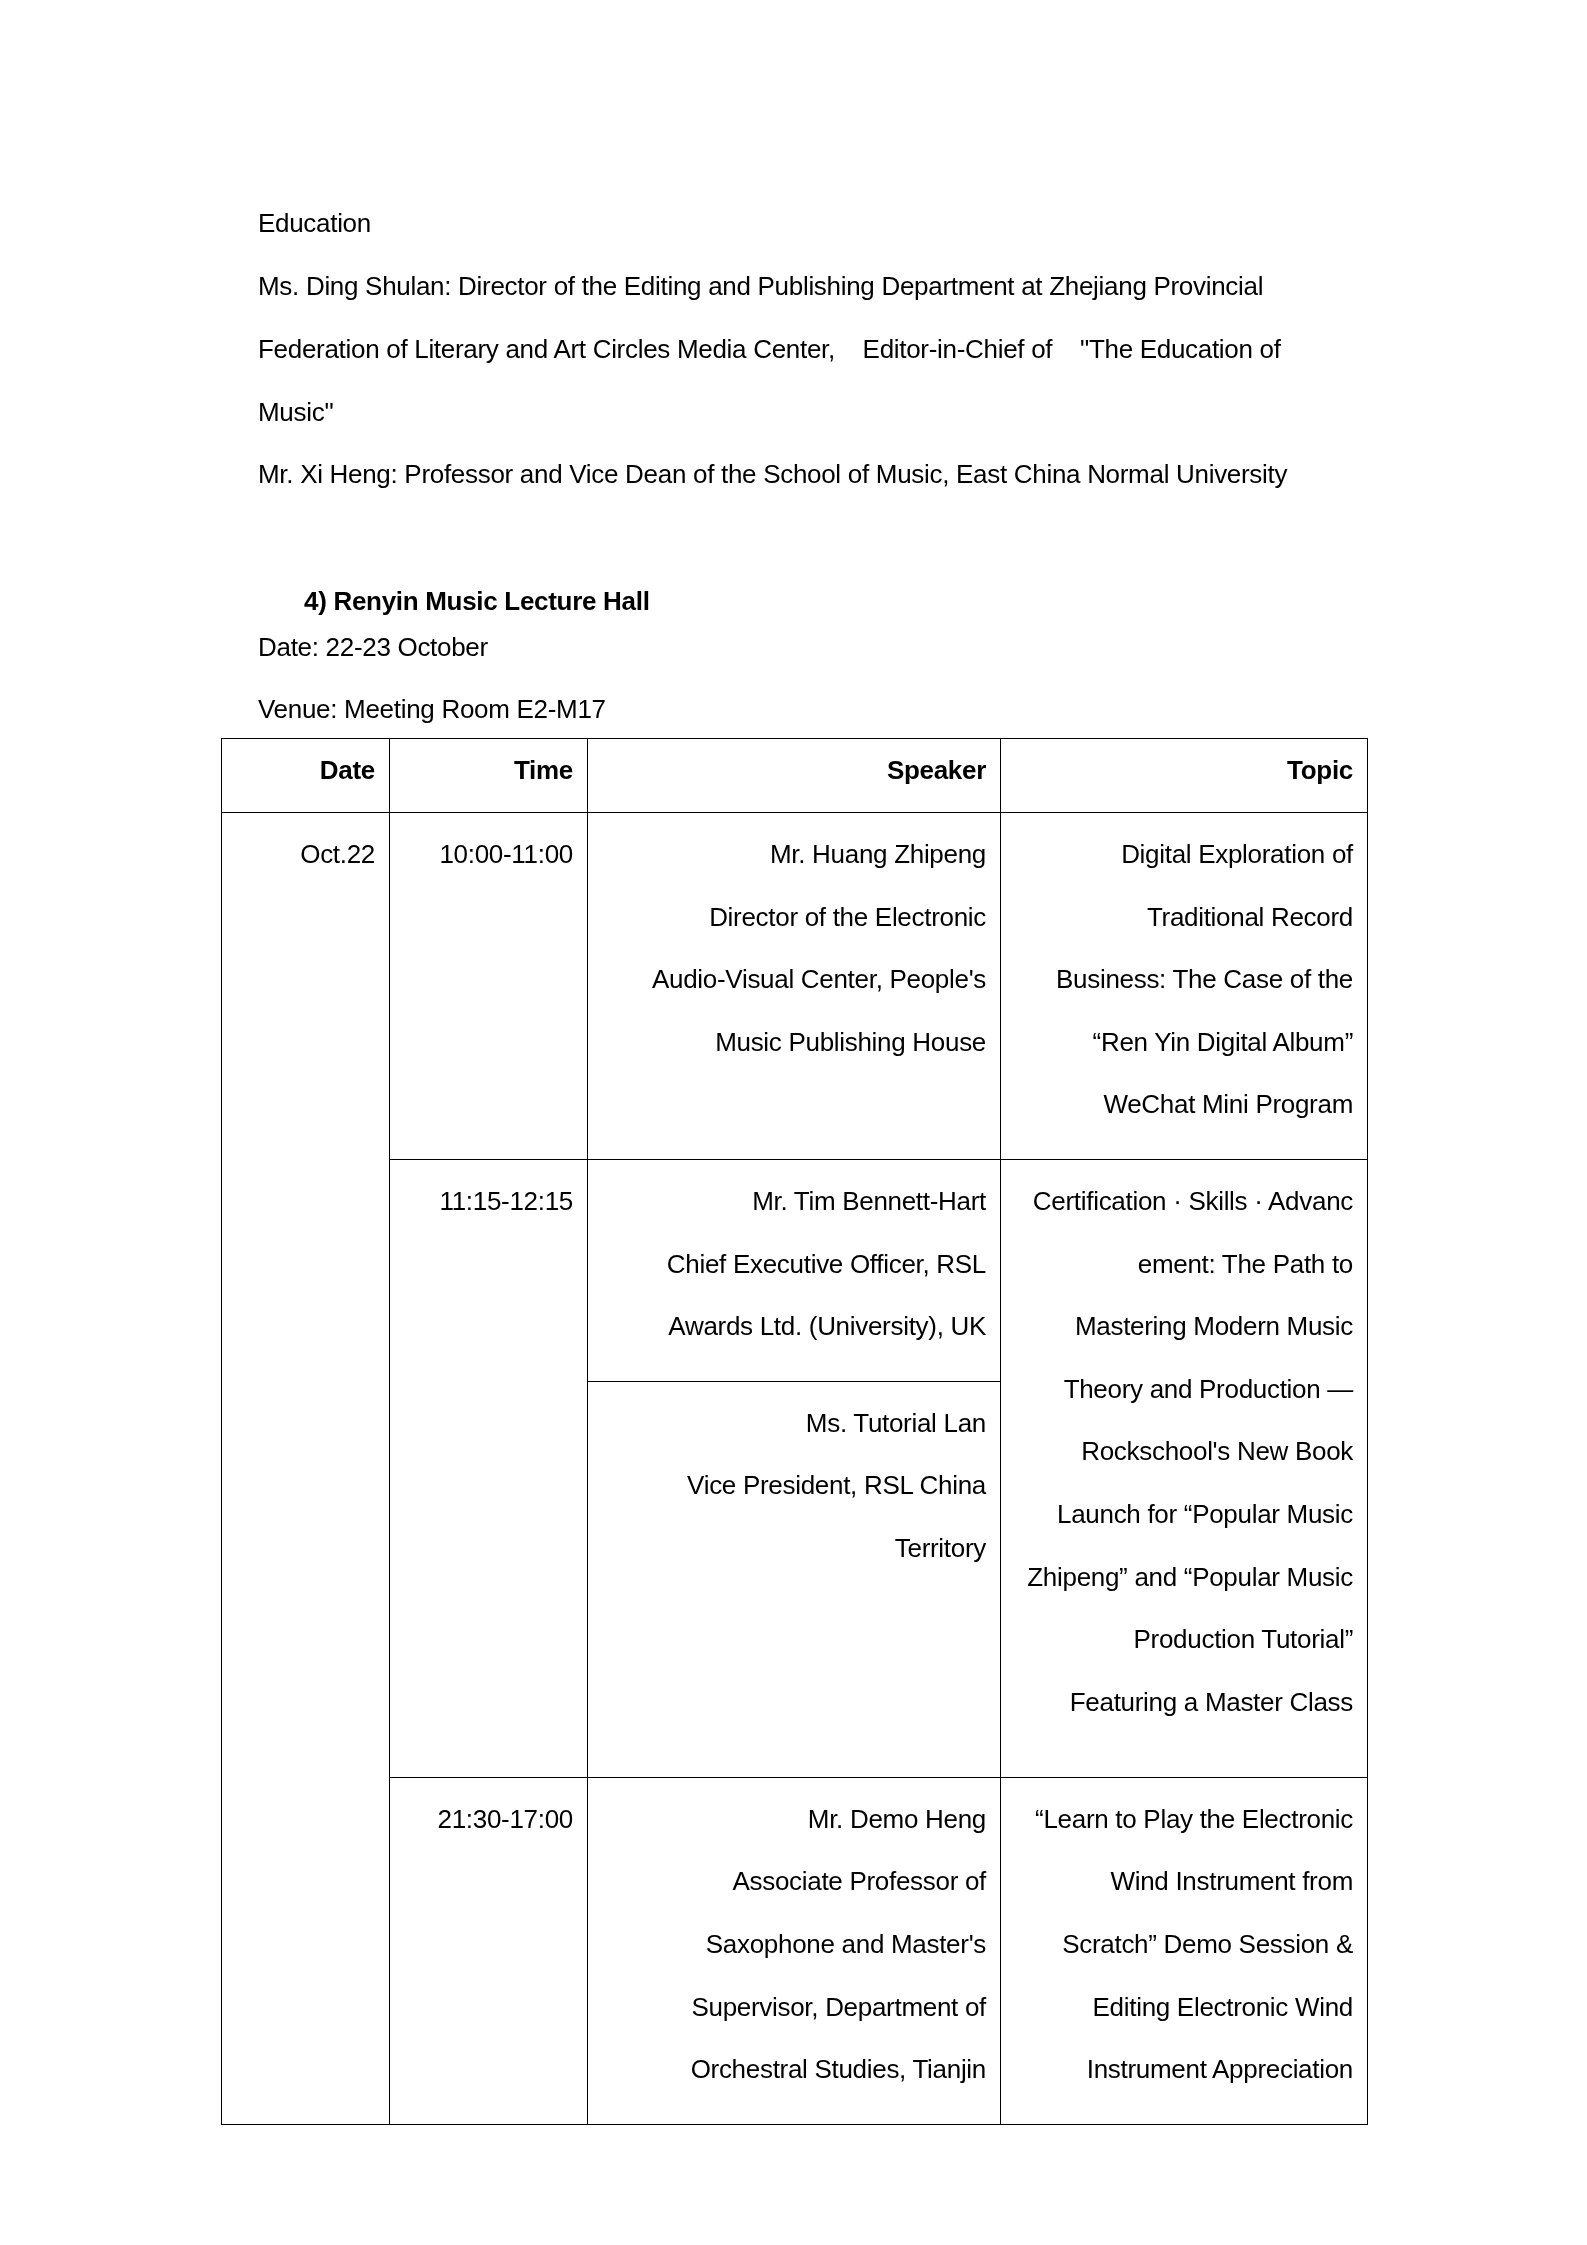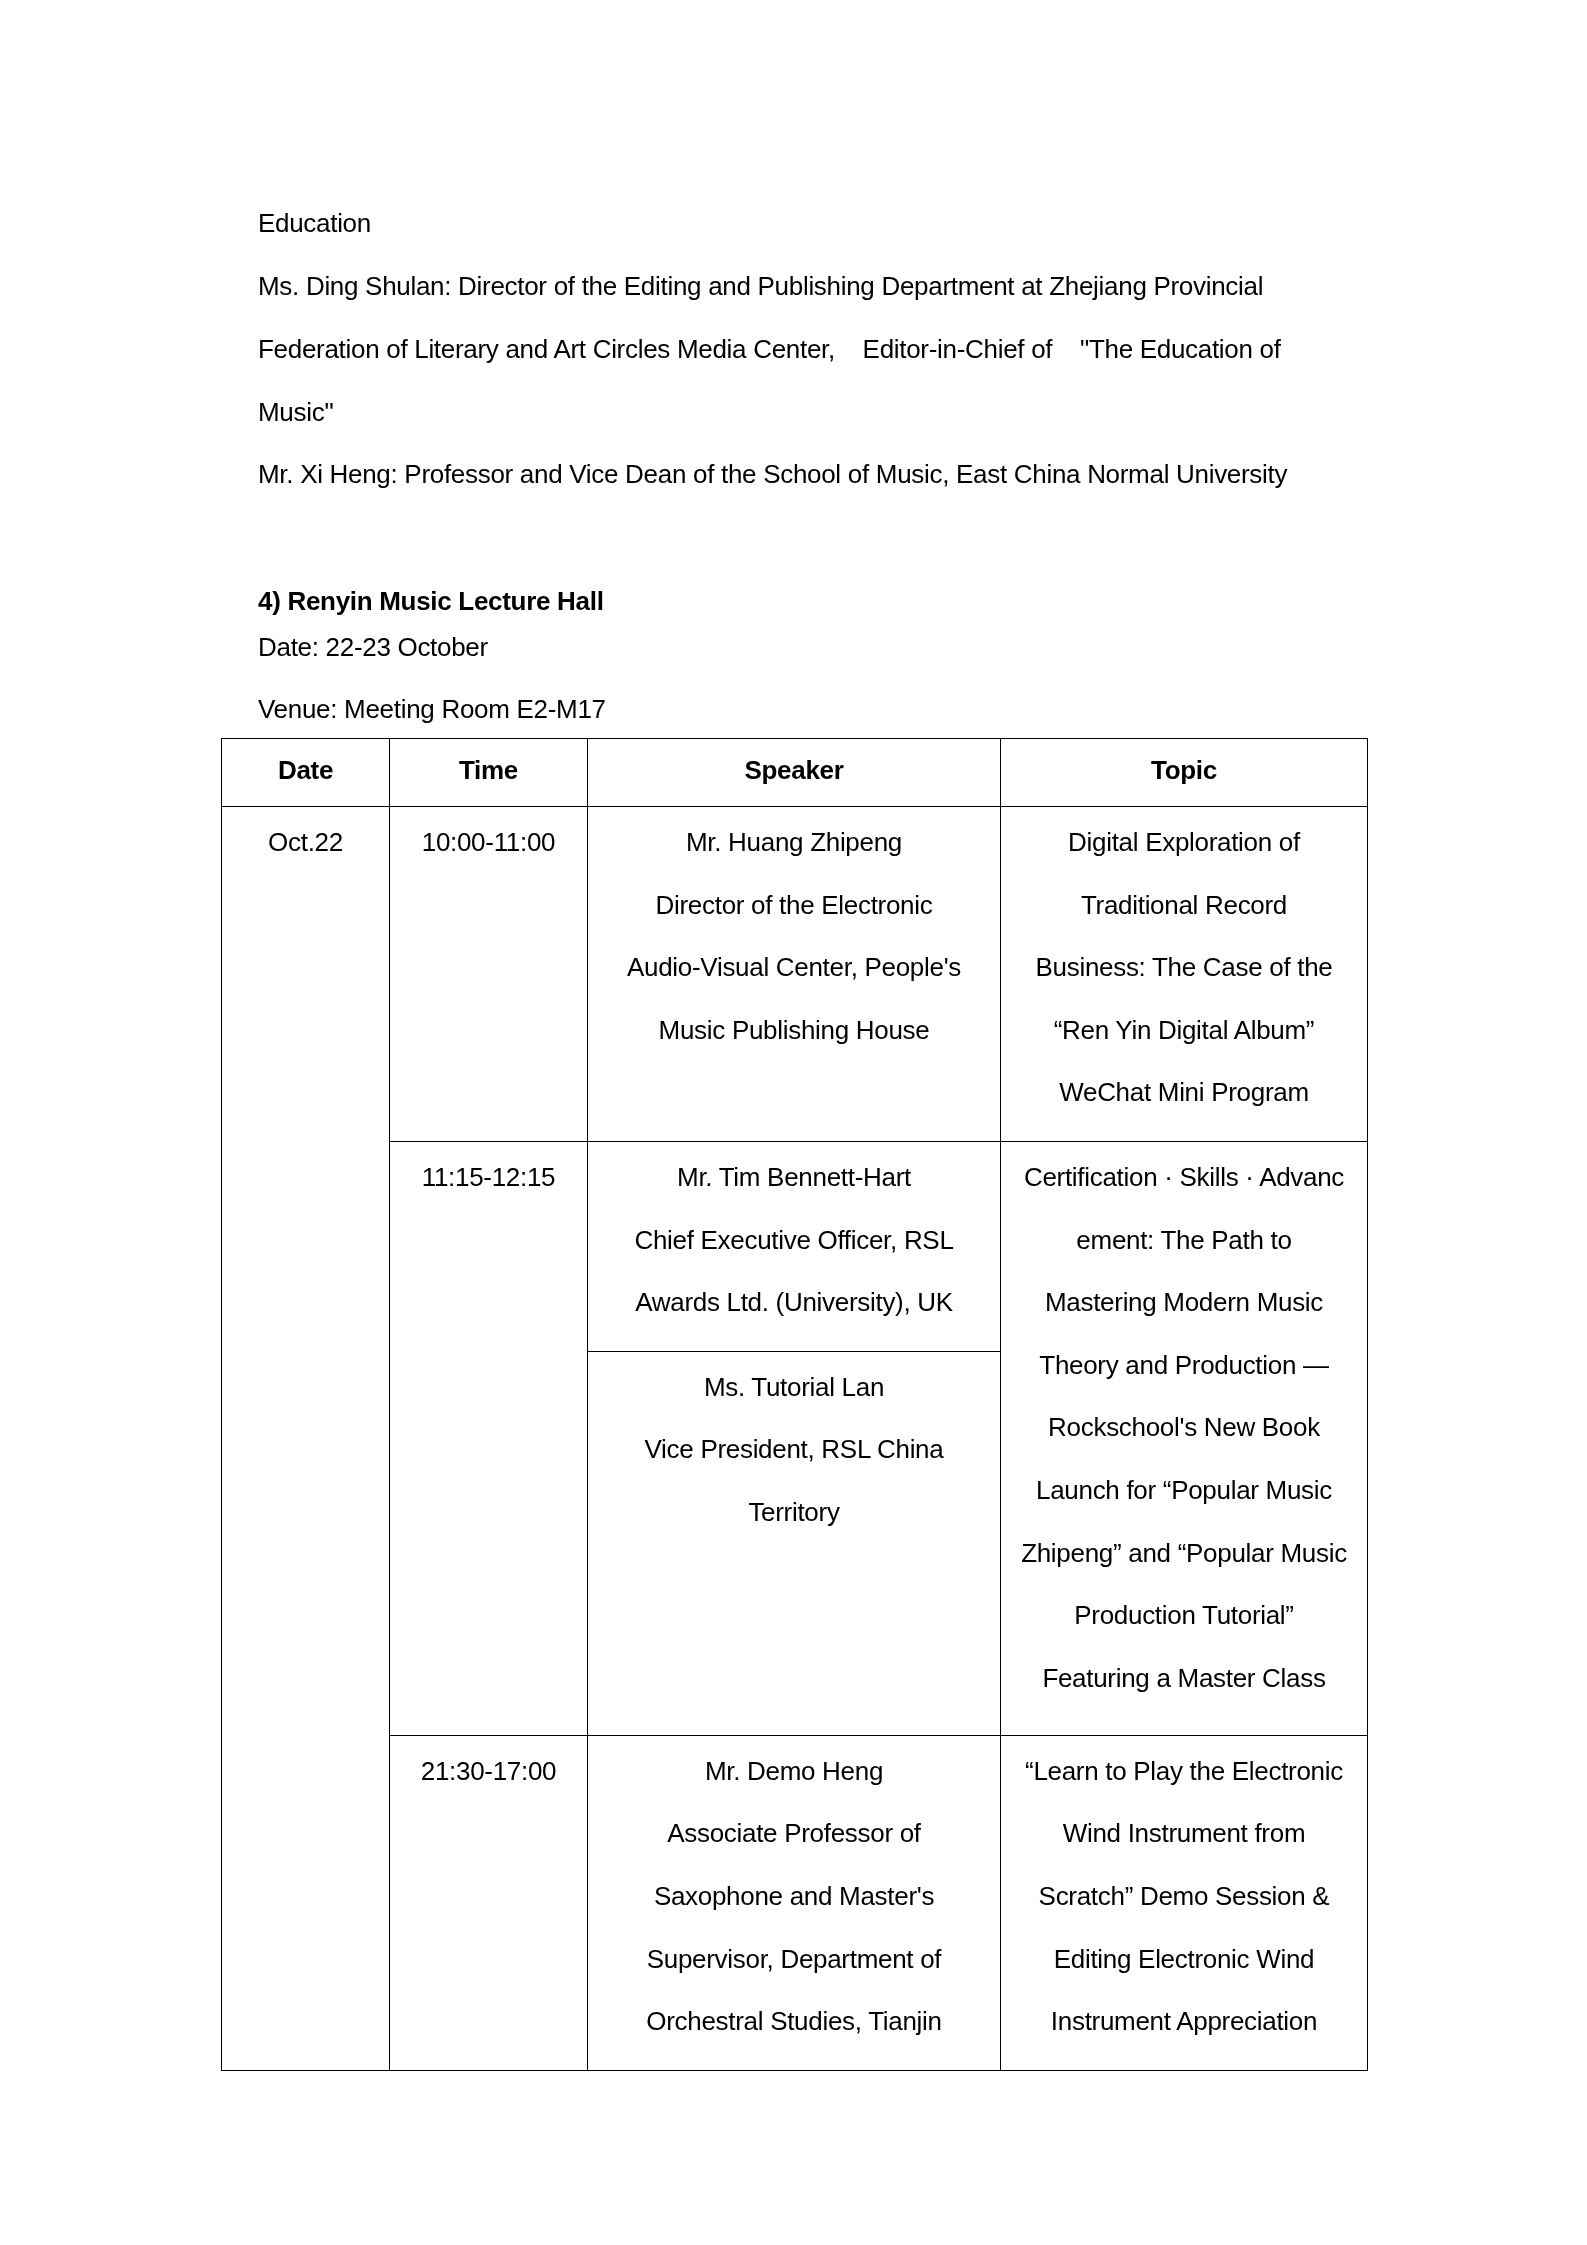--- a/index.html
+++ b/index.html
@@ -4,29 +4,29 @@
 <style>
   html, body { margin: 0; padding: 0; background: #ffffff; }
   body {
     width: 1587px; height: 2245px; position: relative; overflow: hidden;
     font-family: "Liberation Sans", sans-serif; color: #000;
   }
   .line {
     position: absolute; left: 258px; font-size: 26px; line-height: 30px;
     white-space: pre; letter-spacing: -0.3px;
   }
-  .bold { font-weight: bold; }
+  .bold { font-weight: bold; margin-left: 46px; }
   #schedule {
     position: absolute; left: 221px; top: 738px;
     border-collapse: collapse; table-layout: fixed;
     font-size: 26px;
   }
   #schedule td, #schedule th {
-    border: 1.5px solid #000; vertical-align: top; text-align: center;
-    padding: 4px 14px; letter-spacing: -0.3px;
+    border: 1.5px solid #000; vertical-align: top; text-align: right;
+    padding: 10px 14px; letter-spacing: -0.3px;
   }
   #schedule th { font-weight: bold; height: 63px; vertical-align: middle; padding-top: 0; }
   .cell-lines { padding-top: 13px; }
   .cell-lines div { height: 62.6px; line-height: 36px; white-space: nowrap; }
   col.c-date { width: 168px; }
   col.c-time { width: 198px; }
   col.c-speaker { width: 413px; }
   col.c-topic { width: 367px; }
   tr.r1 td { height: 313px; }
   tr.r2a td { height: 189px; }

